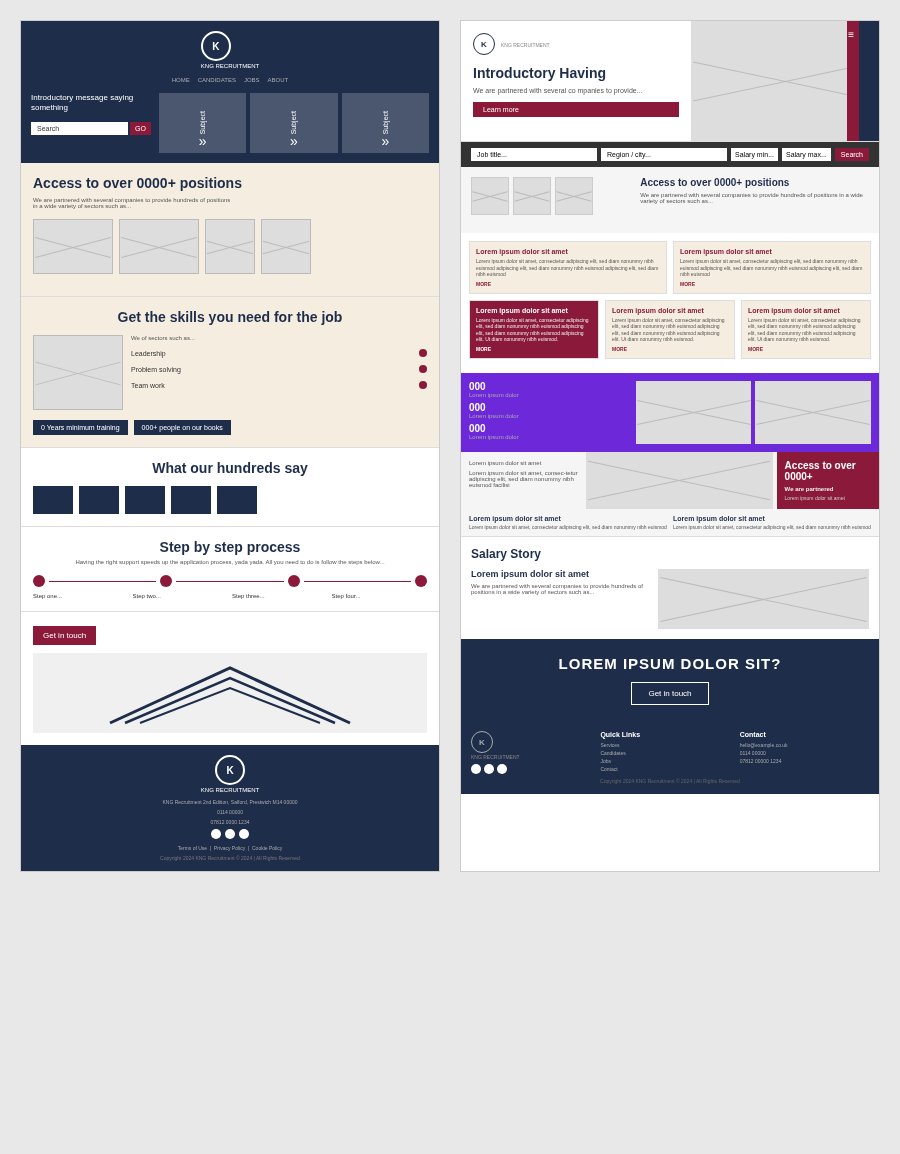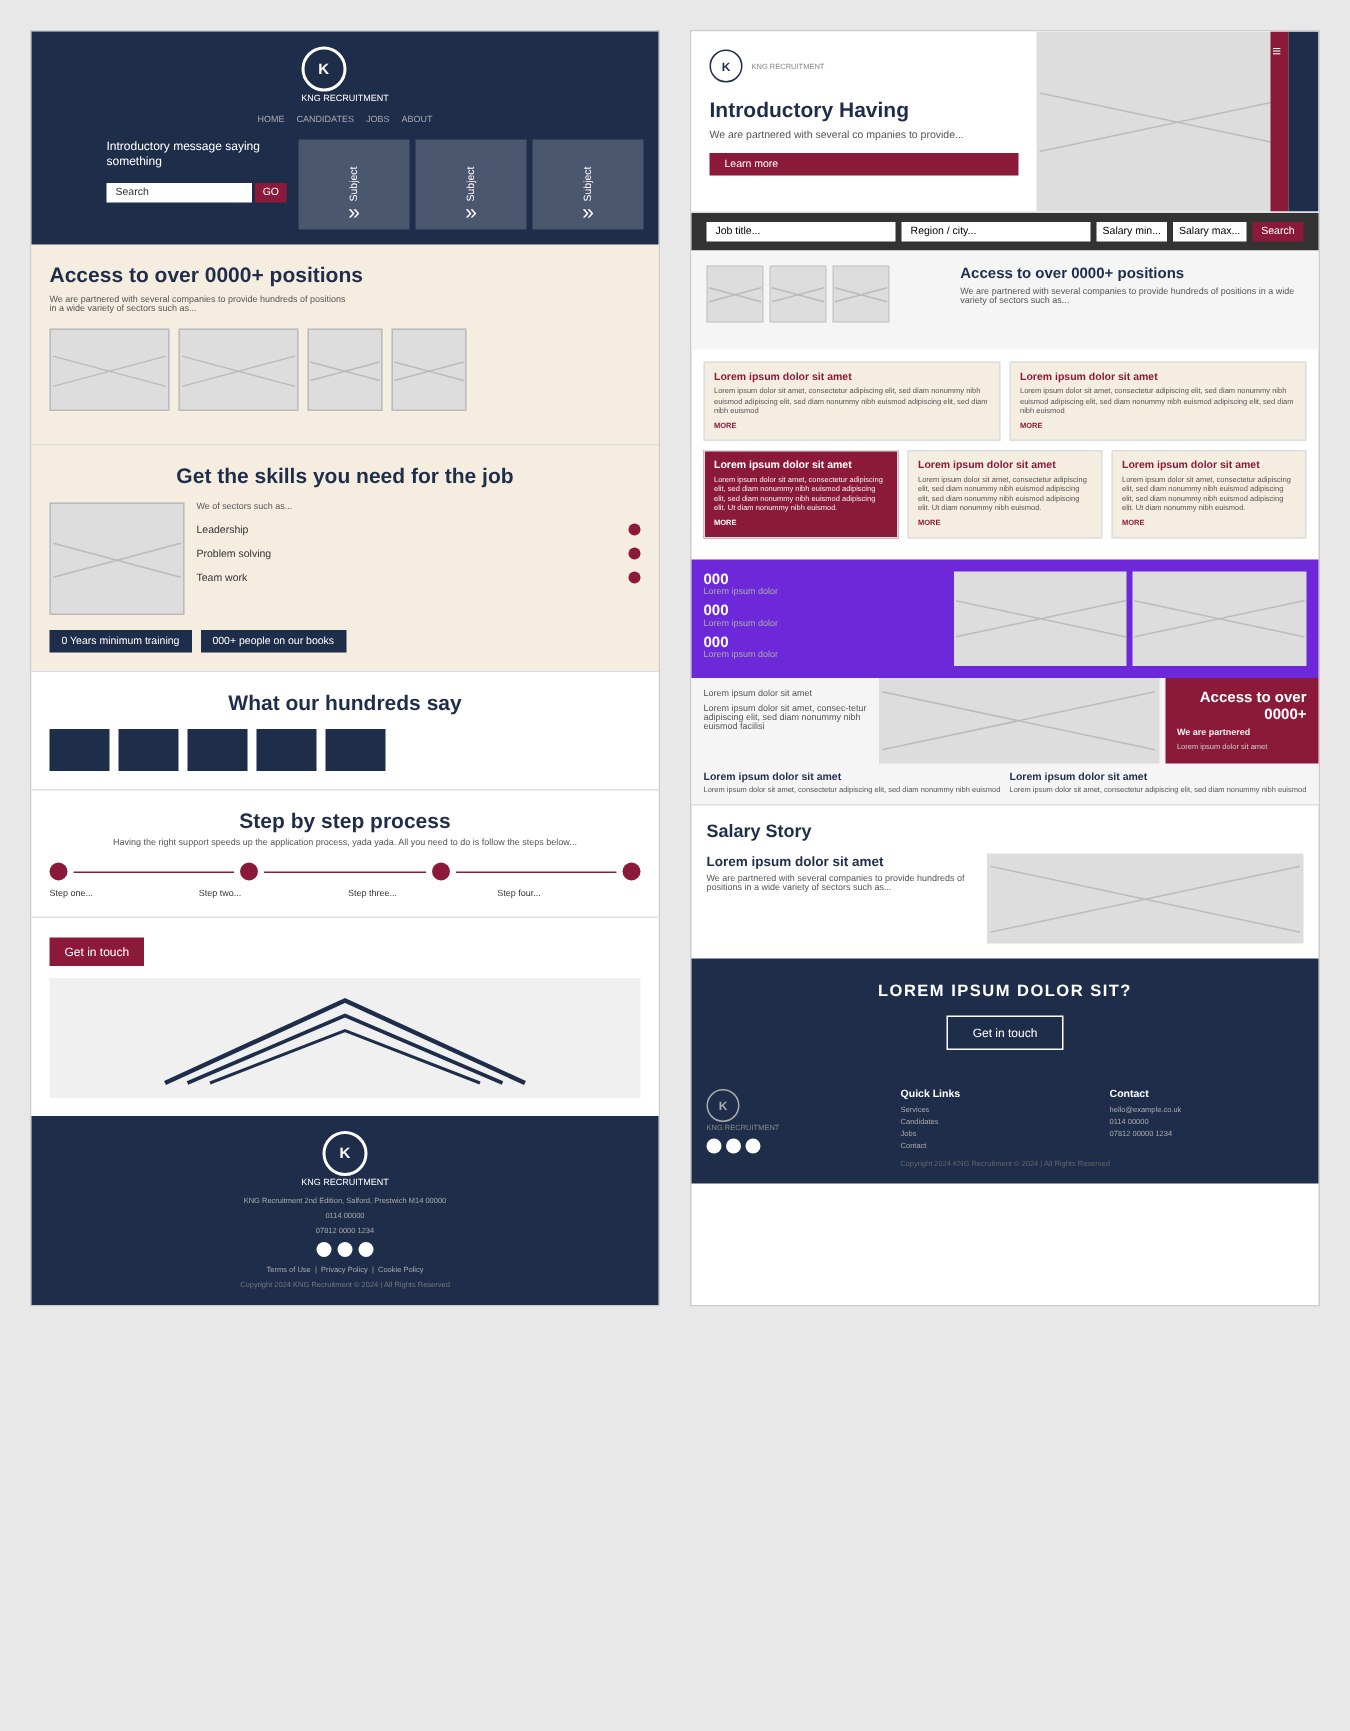--- a/index.html
+++ b/index.html
@@ -44,21 +44,20 @@
       display: flex; gap: 8px; justify-content: center; margin-bottom: 10px;
     }
     .hero-nav span {
       color: #aaa; font-size: 6px;
     }
     .hero-content {
       display: flex; gap: 8px;
     }
     .hero-text-block {
       flex: 0 0 120px;
-      margin-left: 40px;
     }
     .hero-intro-text {
       color: white; font-size: 8px; line-height: 1.3; margin-bottom: 8px;
     }
     .search-bar {
       display: flex; gap: 2px;
     }
     .search-input {
       background: white; padding: 3px 6px; font-size: 7px;
       color: #333; flex: 1; border: none;
@@ -405,21 +404,21 @@
     }
     .access-over-img::before, .access-over-img::after {
       content: ''; position: absolute; background: #bbb; width: 100%; height: 1px; top: 50%;
     }
     .access-over-img::before { transform: rotate(12deg); }
     .access-over-img::after { transform: rotate(-12deg); }
     .access-over-crimson {
       background: #8b1a3a; padding: 8px; flex: 0 0 35%;
     }
     .access-over-title {
-      font-size: 10px; font-weight: bold; color: white; margin-bottom: 4px; text-align: right;
+      font-size: 10px; font-weight: bold; color: white; margin-bottom: 4px;
     }
     .access-over-sub {
       font-size: 6px; color: #eee; margin-bottom: 3px; font-weight: bold;
     }
     .access-over-text {
       font-size: 5px; color: #ccc;
     }
     .lorem-text-small {
       font-size: 5px; color: #555; line-height: 1.3;
     }
@@ -453,21 +452,21 @@
       content: ''; position: absolute; background: #bbb; width: 100%; height: 1px; top: 50%;
     }
     .success-image::before { transform: rotate(12deg); }
     .success-image::after { transform: rotate(-12deg); }
 
     
     .cta-section {
       background: #1e2d4a; padding: 16px; text-align: center;
     }
     .cta-title {
-      font-size: 11px; font-weight: bold; color: white;
+      font-size: 15px; font-weight: bold; color: white;
       letter-spacing: 1px; margin-bottom: 10px;
     }
     .cta-button {
       border: 1px solid white; color: white; font-size: 8px;
       padding: 6px 16px; background: transparent; display: inline-block;
     }
 
     
     .right-footer {
       background: #1e2d4a; padding: 10px;

